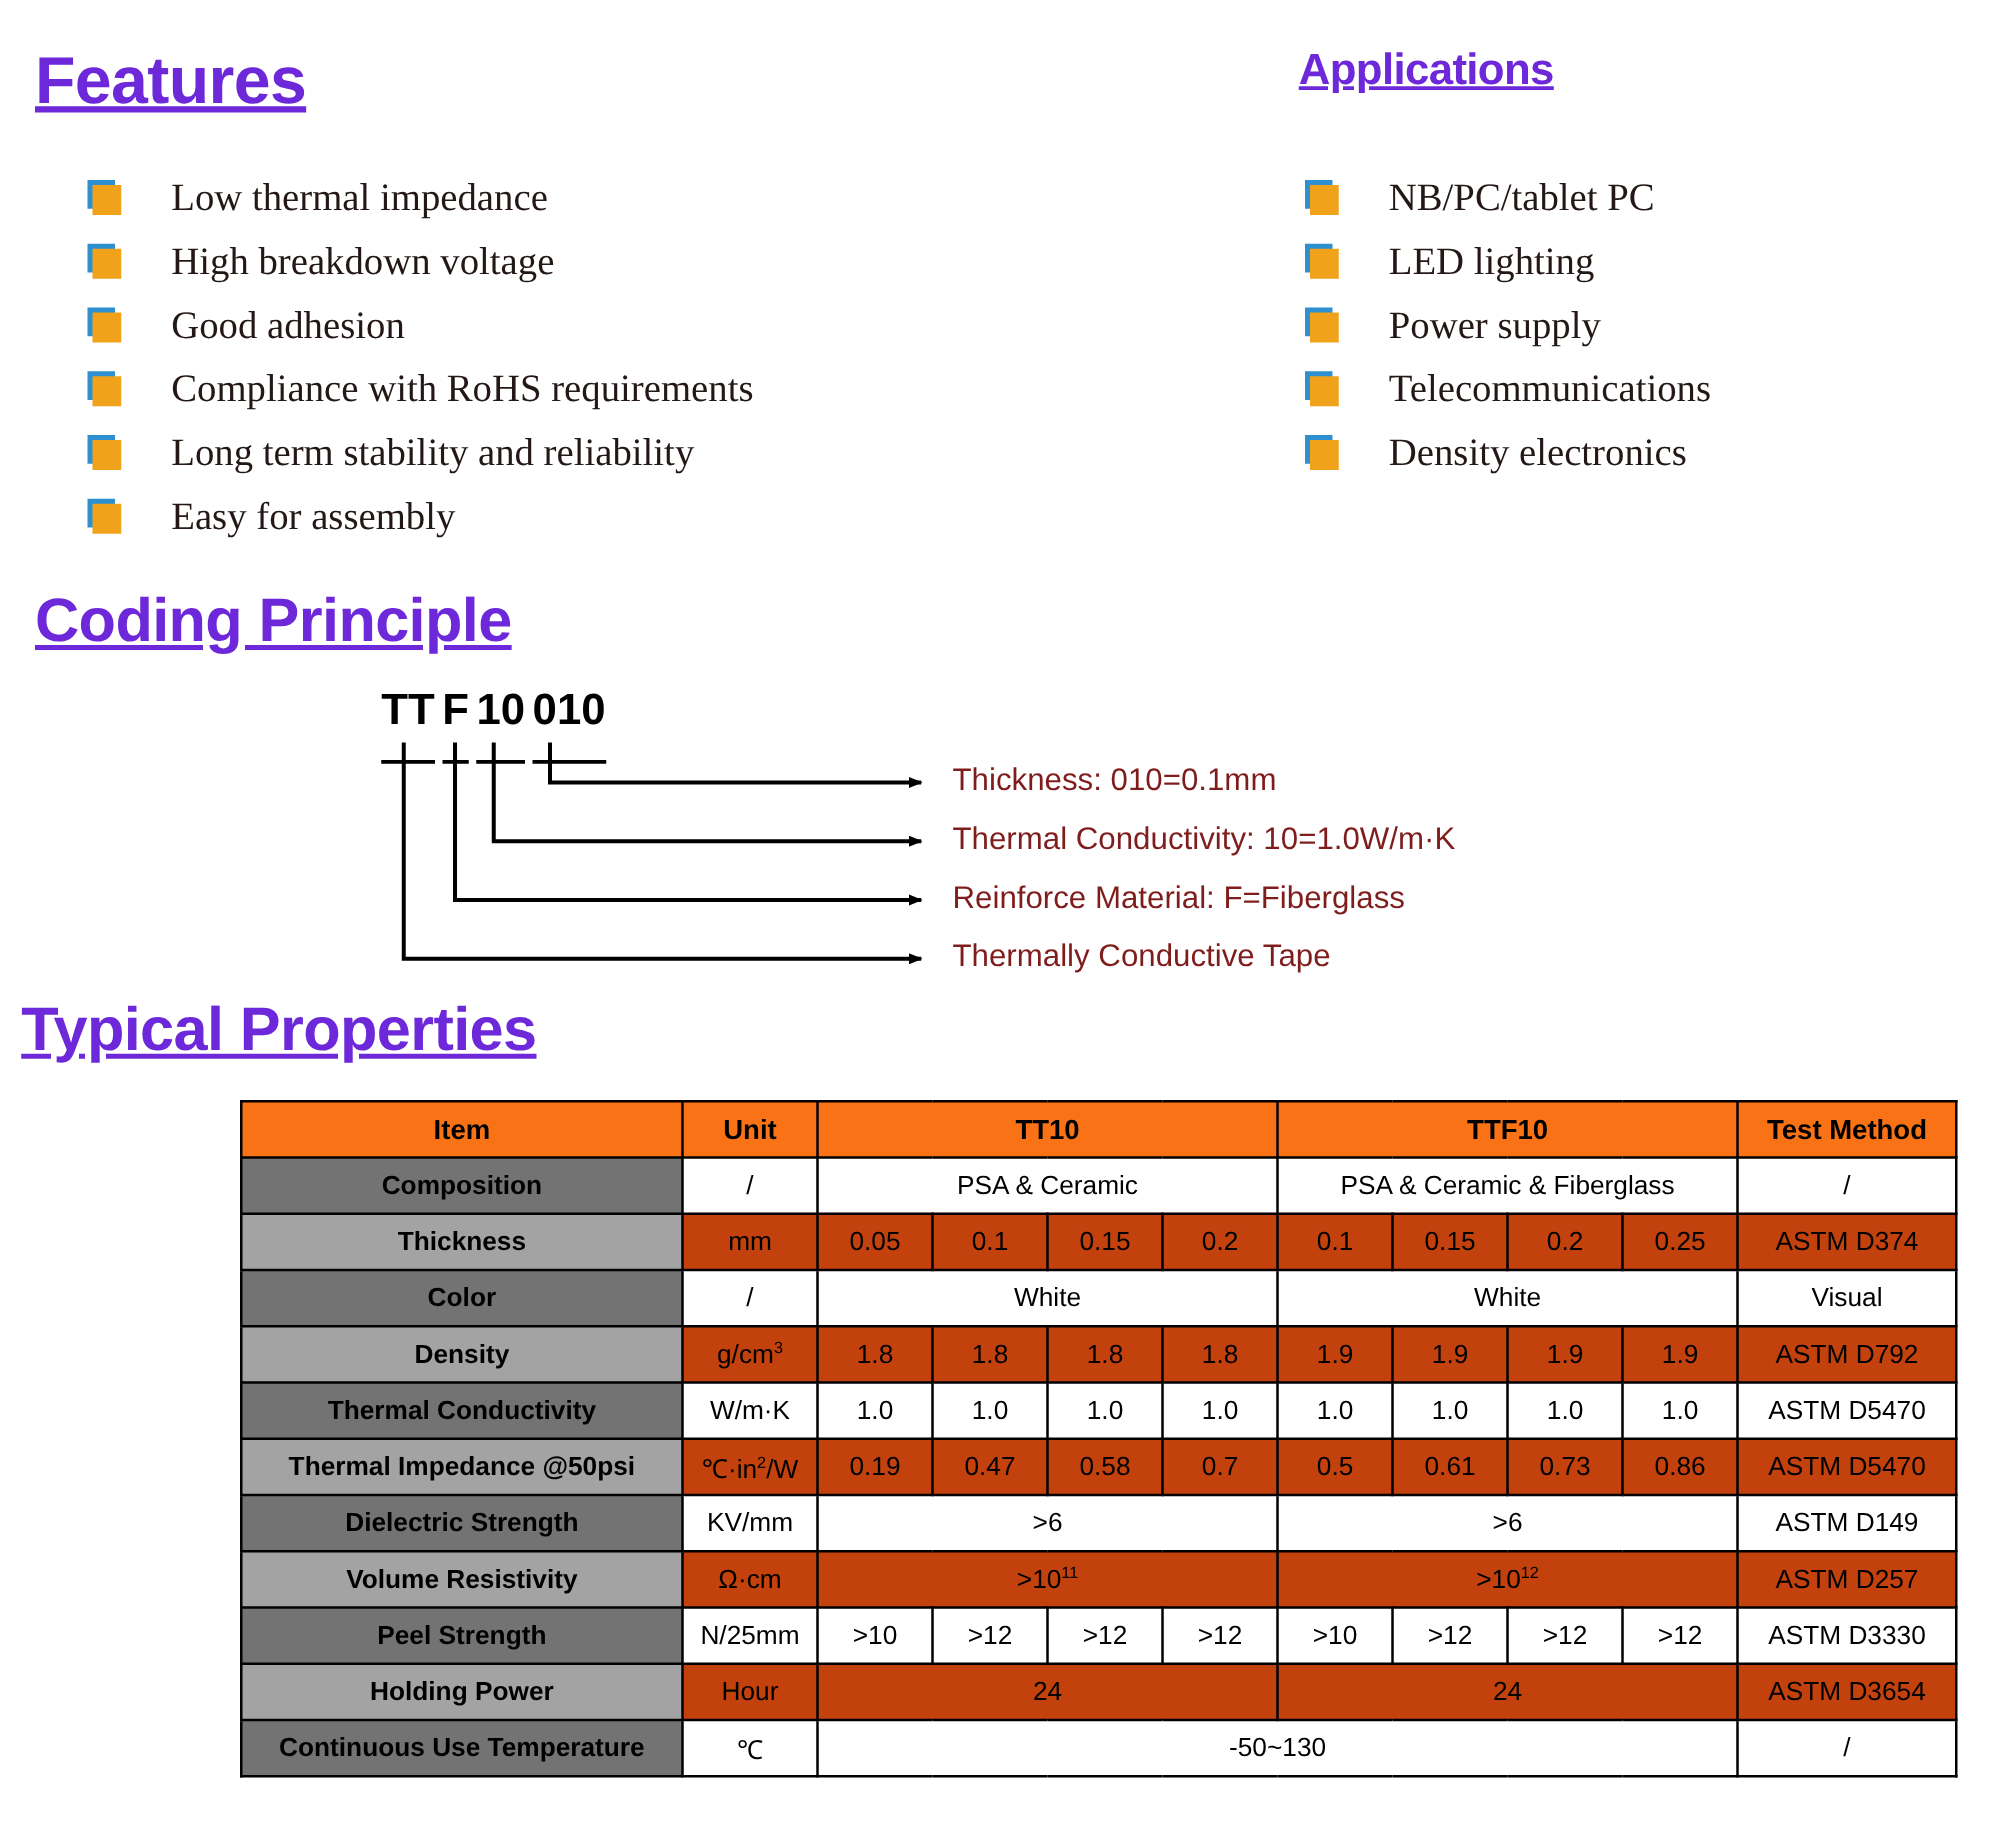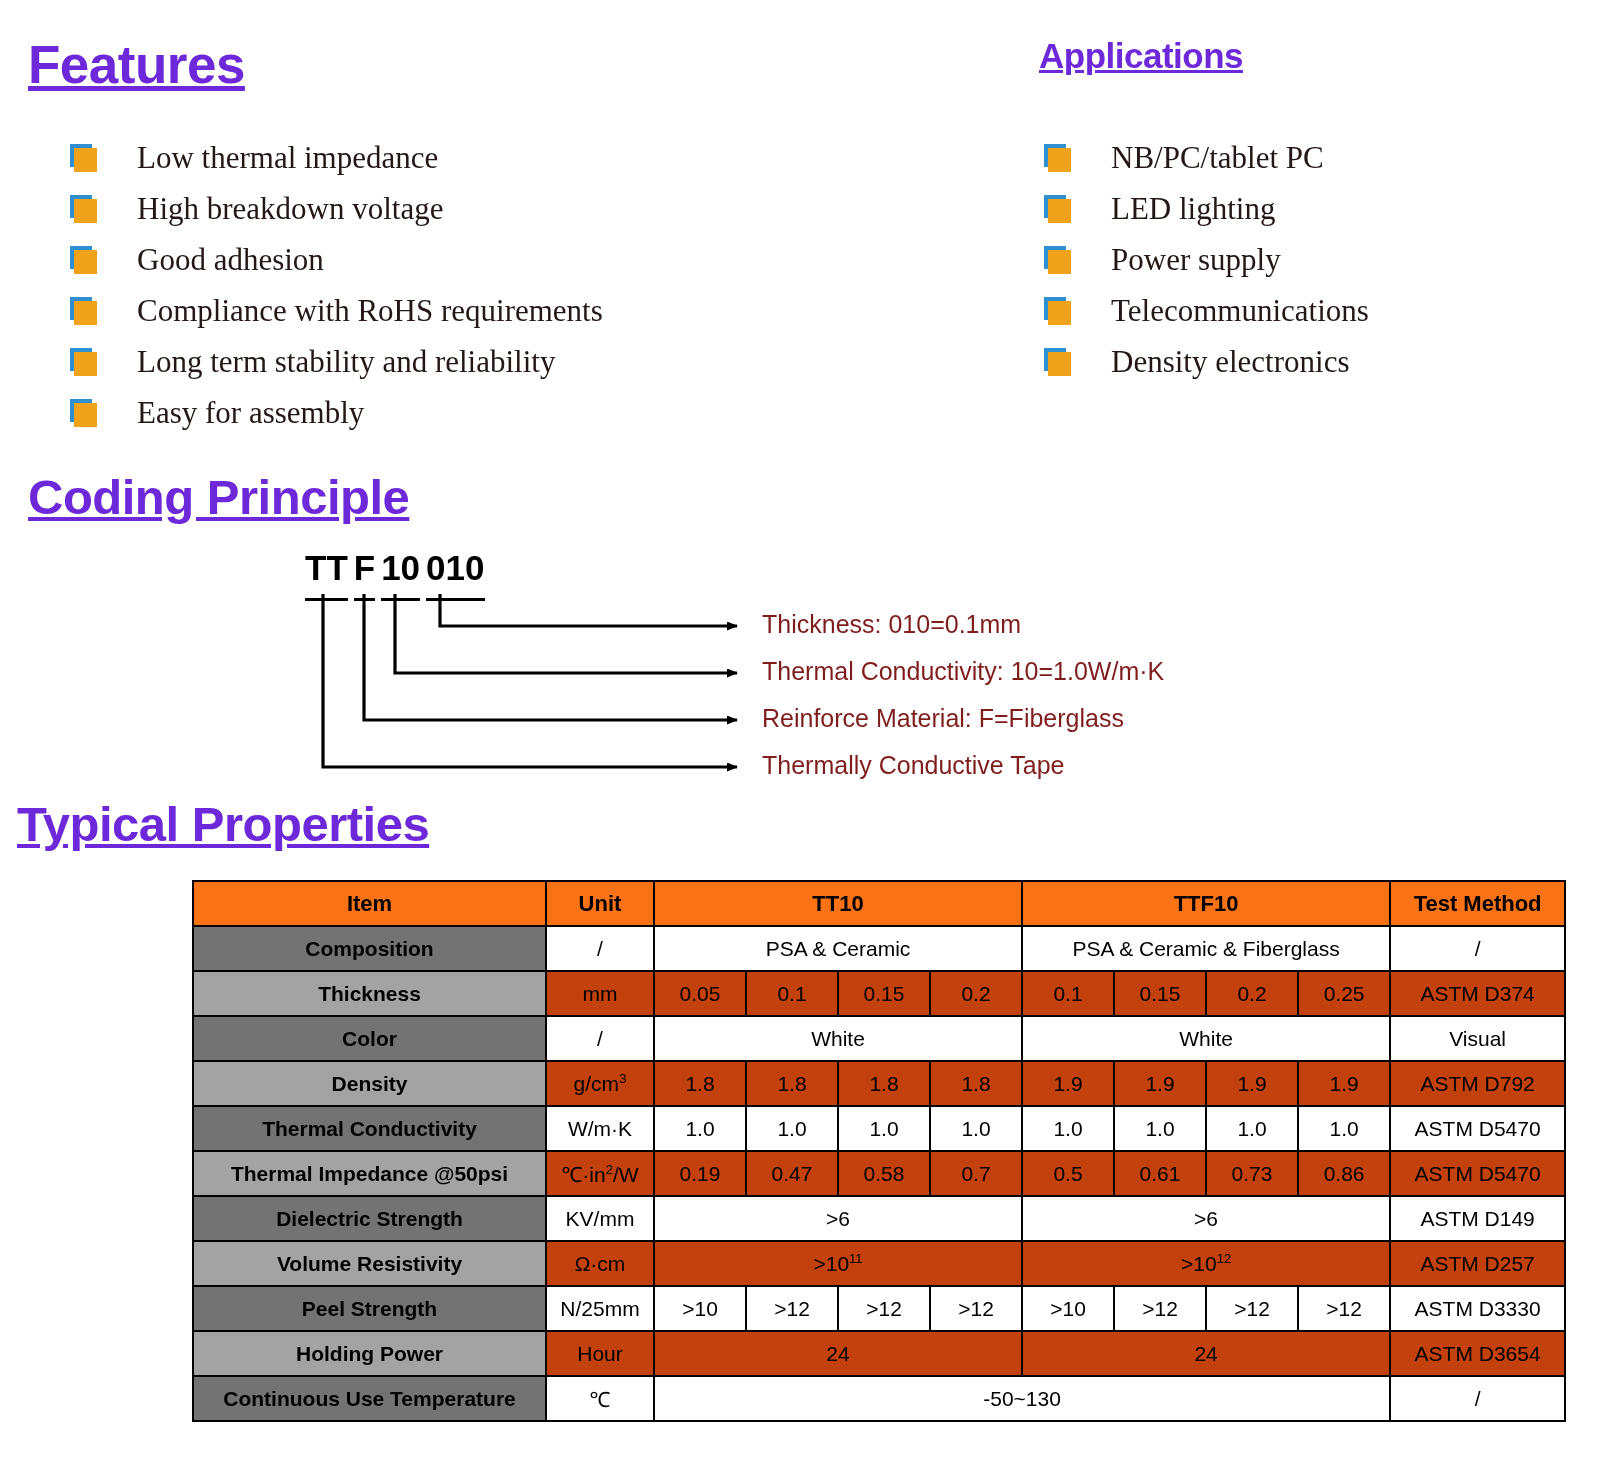--- a/index.html
+++ b/index.html
@@ -77,21 +77,21 @@
     top: 0;
     font-family: "Liberation Sans", sans-serif;
     font-weight: bold;
     font-size: 35px;
     color: #000;
     letter-spacing: 0px;
     white-space: nowrap;
   }
   .code-seg {
     border-bottom: 3px solid #000;
-    padding-bottom: 10px;
+    padding-bottom: 20px;
     display: inline-block;
   }
   .code-gap { display: inline-block; width: 6px; }
 
   .code-label {
     position: absolute;
     font-family: "Liberation Sans", sans-serif;
     font-size: 25px;
     color: #7f1d1d;
     white-space: nowrap;

